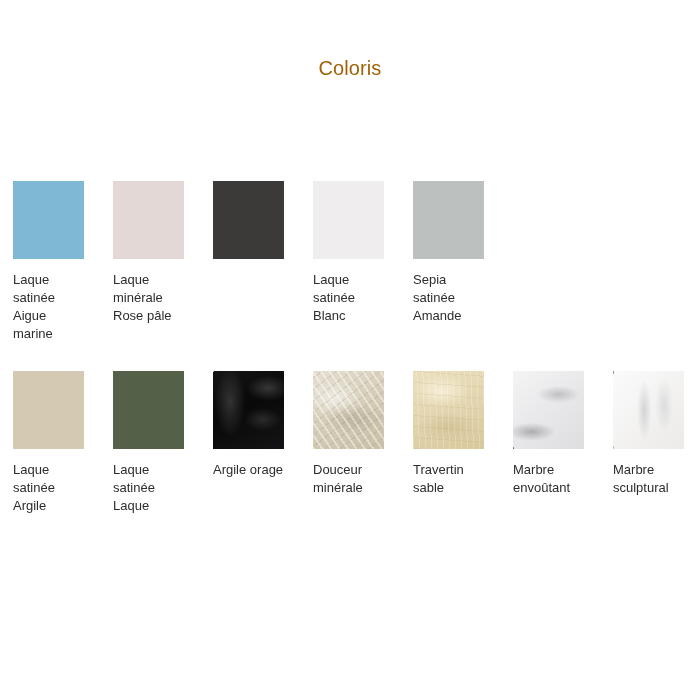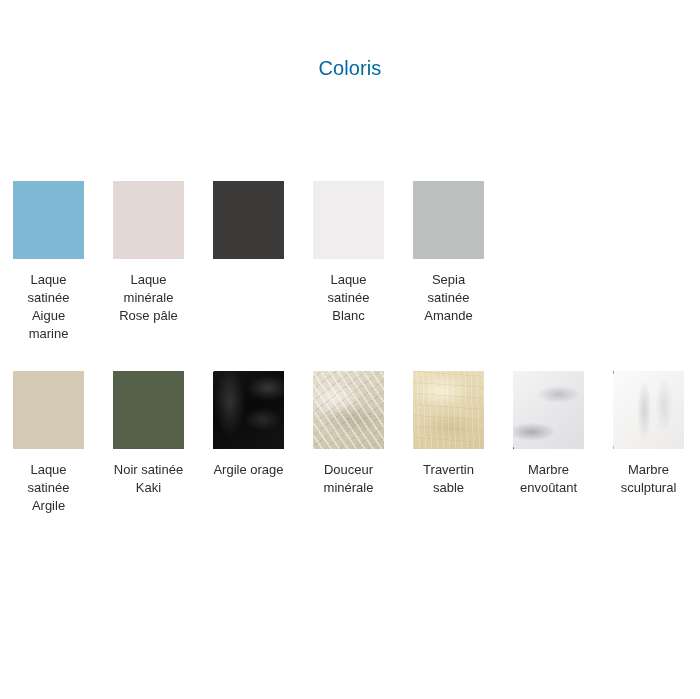--- a/index.html
+++ b/index.html
@@ -25,21 +25,21 @@
 
   .page-title {
     position: absolute;
     top: 55px;
     left: 0;
     width: 700px;
     text-align: center;
     font-size: 20px;
     line-height: 26px;
     font-weight: 400;
-    color: #0369a1;
+    color: #a16207;
     letter-spacing: 0.1px;
   }
 
   .swatch-grid {
     position: absolute;
     top: 181px;
     left: 13px;
     width: 700px;
   }
 
@@ -69,21 +69,20 @@
     overflow: hidden;
   }
 
   .swatch-label {
     margin-top: 12px;
     font-size: 13px;
     line-height: 18px;
     color: #2c2c2c;
     word-break: normal;
     max-width: 78px;
-    text-align: center;
   }
 
   
   .row-gap {
     height: 28px;
   }
 </style>
 </head>
 <body>
 
@@ -126,21 +125,21 @@
 
     <div class="swatch-row row-2">
 
       <div class="swatch-cell">
         <span class="swatch-chip" id="chip-1-0" style="background-color: rgb(212, 201, 178);"></span>
         <div class="swatch-label">Laque satinée Argile</div>
       </div>
 
       <div class="swatch-cell">
         <span class="swatch-chip" id="chip-1-1" style="background-color: rgb(85, 96, 72);"></span>
-        <div class="swatch-label">Noir satinée Kaki</div>
+        <div class="swatch-label">Laque satinée Laque</div>
       </div>
 
       <div class="swatch-cell">
         <span class="swatch-chip" id="chip-1-2" style="background-color: rgb(14, 14, 15); background-image: linear-gradient(118deg, rgba(255, 255, 255, 0.7) 0px, rgba(255, 255, 255, 0.7) 0.7px, rgba(0, 0, 0, 0) 0.7px, rgba(0, 0, 0, 0) 100%), linear-gradient(72deg, rgba(235, 235, 235, 0.55) 0px, rgba(235, 235, 235, 0.55) 0.6px, rgba(0, 0, 0, 0) 0.6px, rgba(0, 0, 0, 0) 100%), linear-gradient(100deg, rgba(220, 220, 220, 0.45) 0px, rgba(220, 220, 220, 0.45) 0.5px, rgba(0, 0, 0, 0) 0.5px, rgba(0, 0, 0, 0) 100%), radial-gradient(22px 50px at 24% 40%, rgba(255, 255, 255, 0.16), rgba(0, 0, 0, 0) 70%), radial-gradient(30px 18px at 78% 22%, rgba(255, 255, 255, 0.18), rgba(0, 0, 0, 0) 72%), radial-gradient(26px 16px at 70% 62%, rgba(255, 255, 255, 0.12), rgba(0, 0, 0, 0) 72%), linear-gradient(155deg, rgb(21, 21, 23) 0%, rgb(9, 9, 9) 45%, rgb(20, 20, 22) 100%);"></span>
         <div class="swatch-label">Argile orage</div>
       </div>
 
       <div class="swatch-cell">
         <span class="swatch-chip" id="chip-1-3" style="background-color: rgb(217, 210, 192); background-image: repeating-linear-gradient(56deg, rgba(255, 255, 255, 0.42) 0px, rgba(255, 255, 255, 0.42) 2px, rgba(0, 0, 0, 0) 2px, rgba(0, 0, 0, 0) 7px), repeating-linear-gradient(-38deg, rgba(150, 140, 118, 0.24) 0px, rgba(150, 140, 118, 0.24) 1px, rgba(0, 0, 0, 0) 1px, rgba(0, 0, 0, 0) 9px), radial-gradient(46px 22px at 58% 62%, rgba(160, 150, 128, 0.42), rgba(0, 0, 0, 0) 70%), radial-gradient(40px 26px at 30% 35%, rgba(255, 255, 255, 0.55), rgba(0, 0, 0, 0) 72%), linear-gradient(150deg, rgb(230, 224, 210) 0%, rgb(214, 205, 184) 48%, rgb(201, 191, 166) 100%);"></span>
         <div class="swatch-label">Douceur minérale</div>

